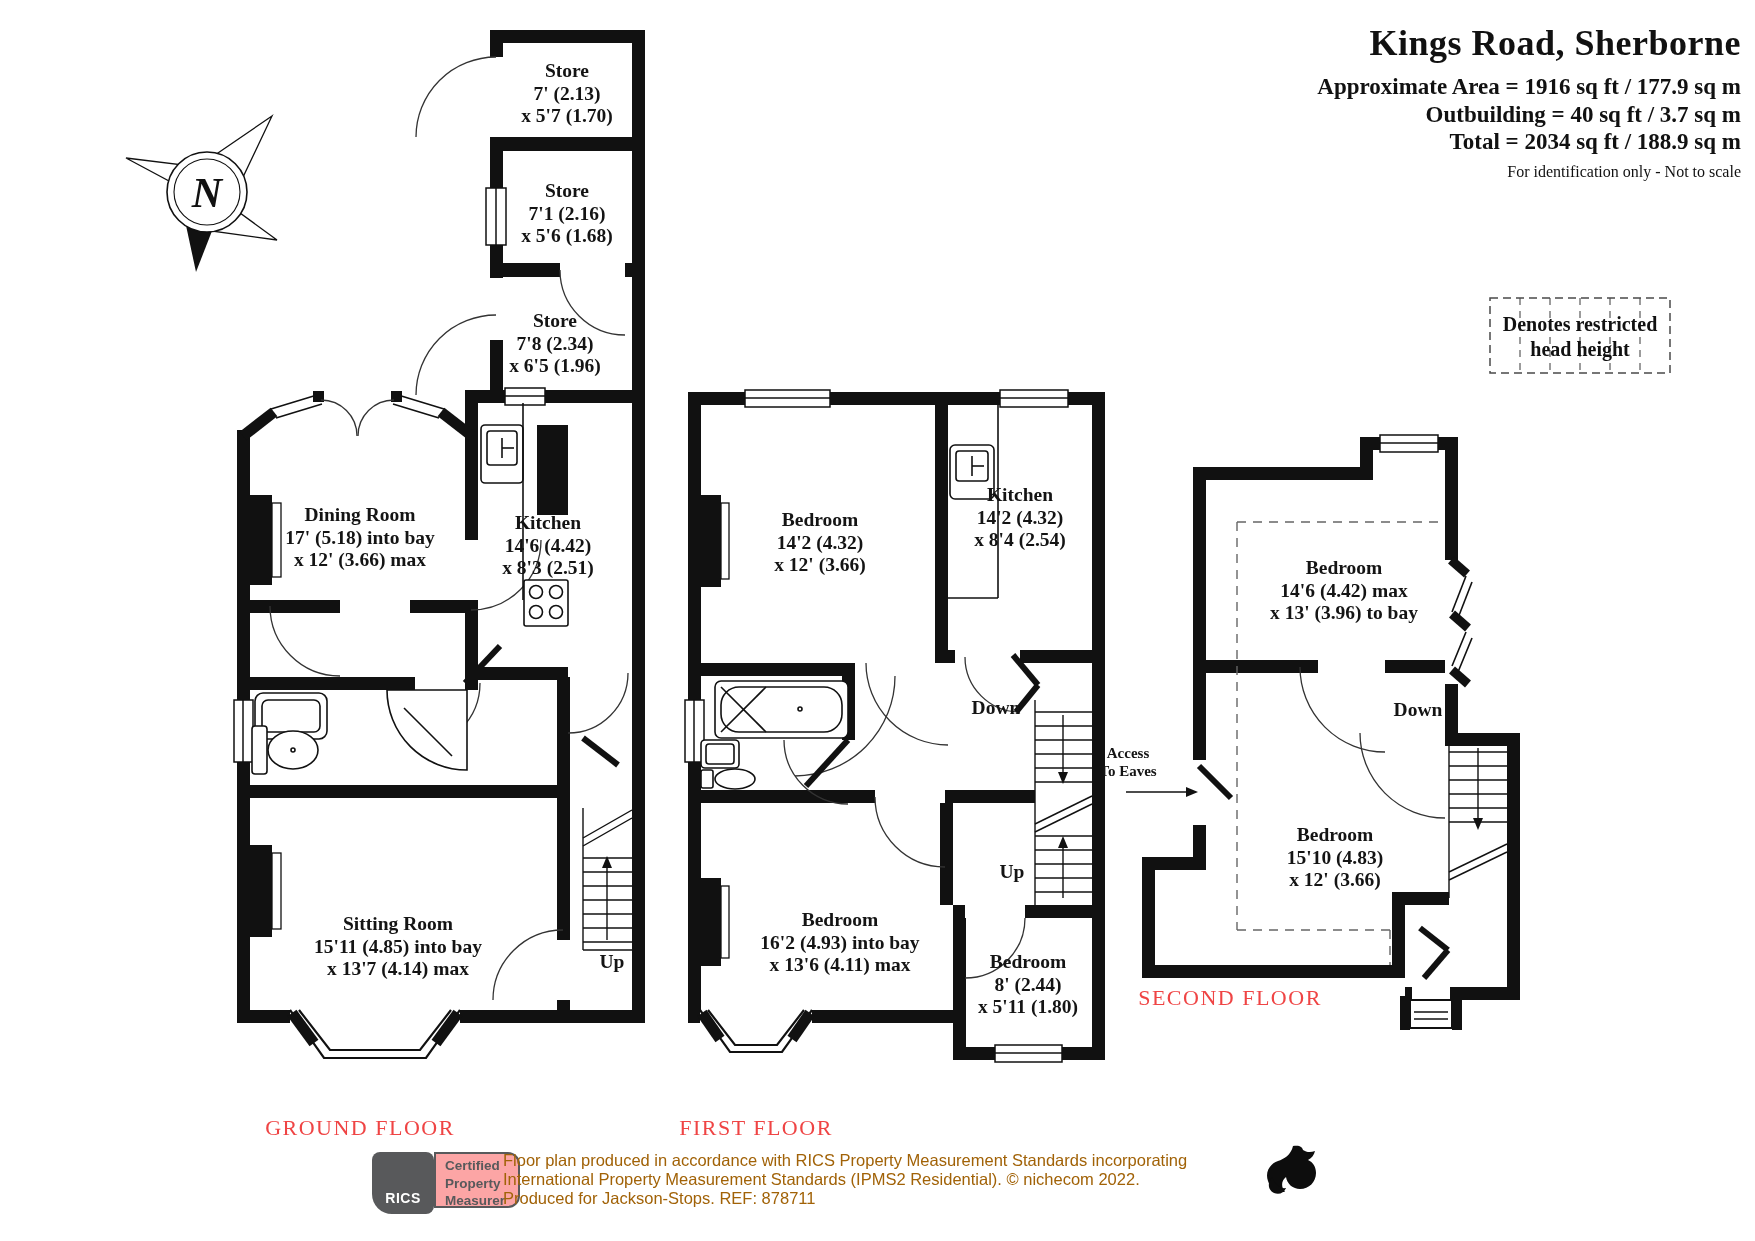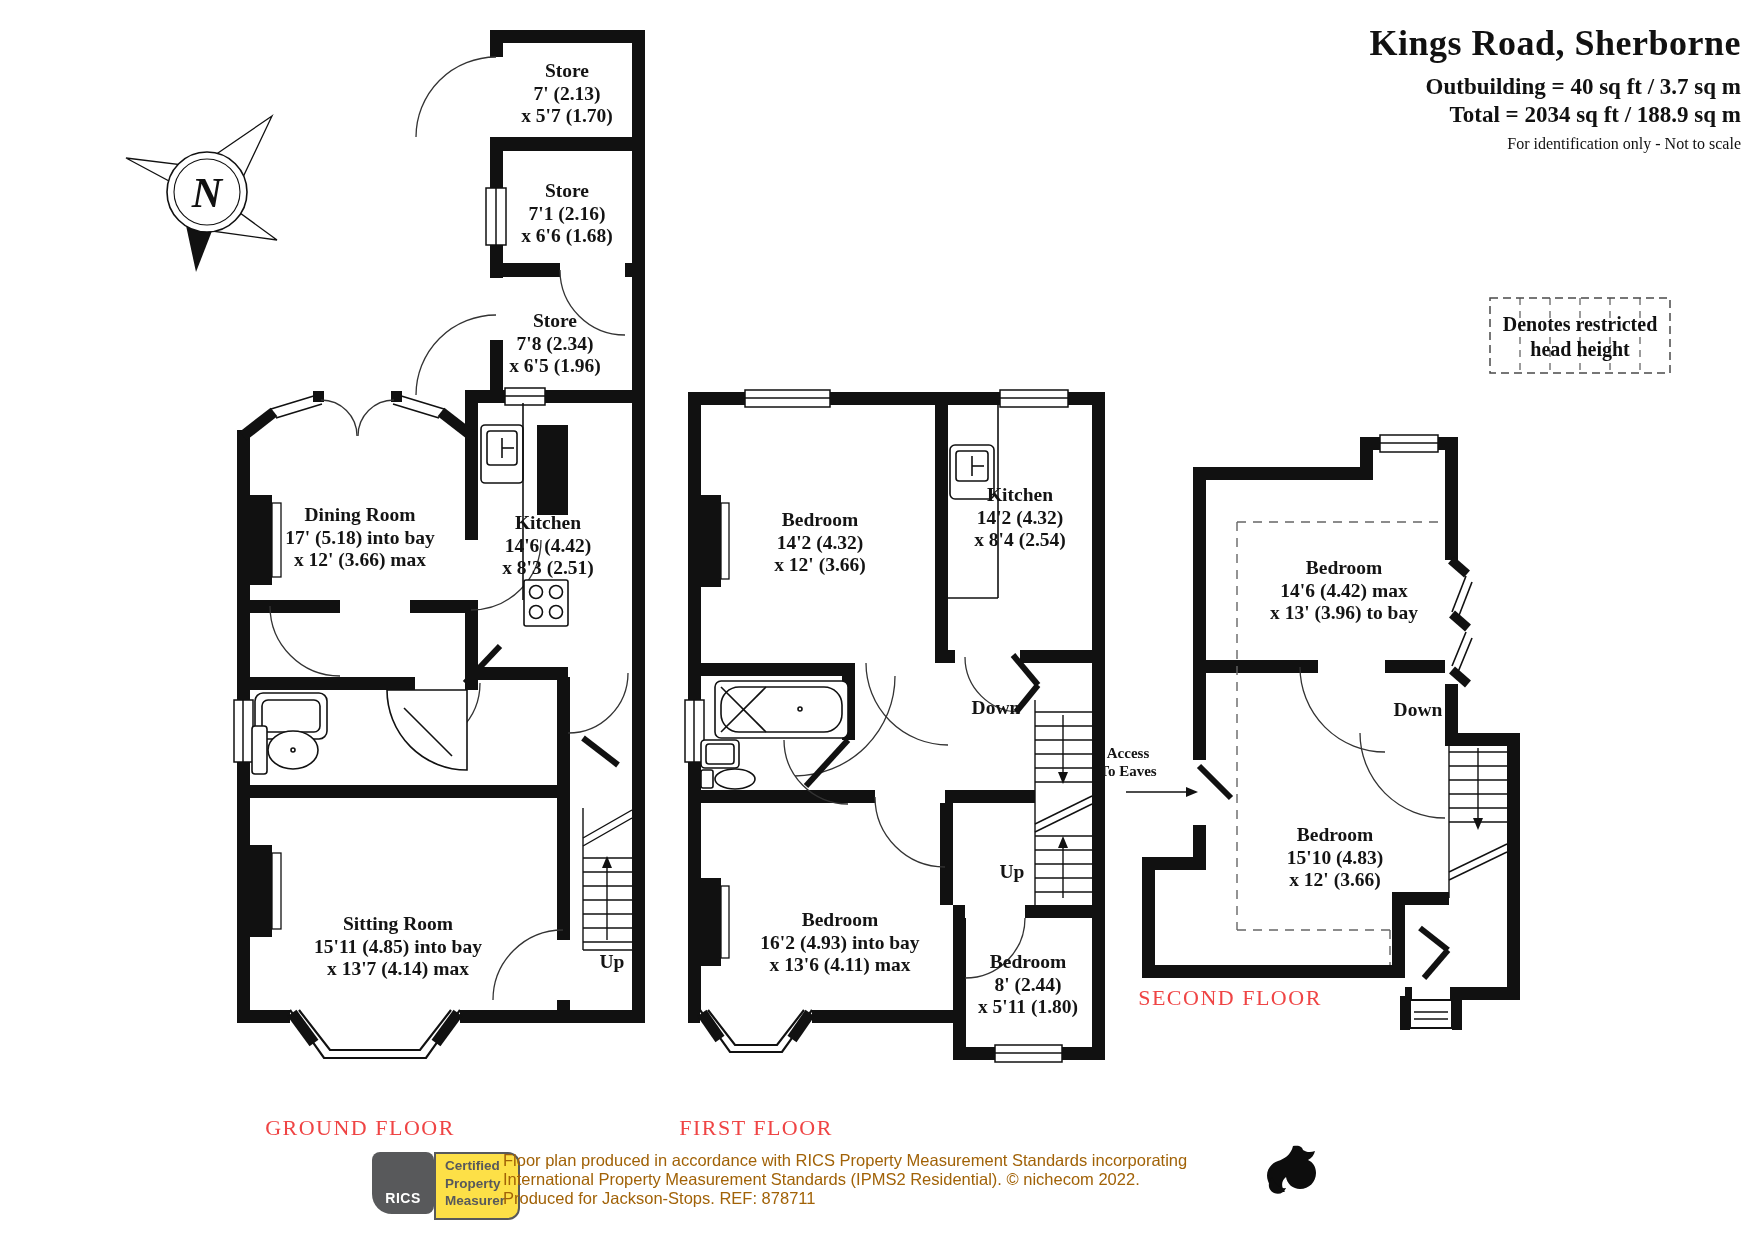--- a/index.html
+++ b/index.html
@@ -20,21 +20,21 @@
       font-weight:bold;line-height:18px;white-space:nowrap;color:#141414;}
   .fl{position:absolute;transform:translateX(-50%);font-size:22px;letter-spacing:1.5px;
       white-space:nowrap;color:#ef4444;}
   .legend-text{position:absolute;left:1580px;top:312px;transform:translateX(-50%);
       text-align:center;font-size:20px;font-weight:bold;line-height:25px;white-space:nowrap;}
   
   .rics-gray{position:absolute;left:372px;top:1152px;width:62px;height:62px;background:#58595b;
       border-radius:8px 8px 8px 20px;}
   .rics-word{position:absolute;left:372px;top:1190px;width:62px;text-align:center;color:#fff;
       font-family:"Liberation Sans",sans-serif;font-weight:bold;font-size:14px;letter-spacing:.5px;}
-  .rics-white{position:absolute;left:434px;top:1152px;width:86px;height:68px;background:#fde047;
+  .rics-white{position:absolute;left:434px;top:1152px;width:86px;height:56px;background:#fca5a5;
       border:2.2px solid #58595b;border-radius:0 12px 12px 0;box-sizing:border-box;padding:3px 0 0 9px;}
   .rics-white div{color:#58595b;font-family:"Liberation Sans",sans-serif;font-weight:bold;
       font-size:13.5px;line-height:17.5px;}
   .disc{position:absolute;left:503px;top:1151px;font-family:Liberation Sans, sans-serif;
       font-size:16.5px;line-height:19px;color:#a16207;}
   .brand{position:absolute;left:1290px;top:1256px;transform:translateX(-50%);
       font-family:"Liberation Sans",sans-serif;font-weight:bold;font-size:16px;
       letter-spacing:2.5px;color:#737373;white-space:nowrap;}
 </style>
 </head>
@@ -397,39 +397,40 @@
     <path d="M 401,1176 a 4.5 4.5 0 1 1 6,-4"></path>
   </g>
   <g fill="#0d0d0d">
     <path d="M 1293,1146 c -2,9 -9,13 -15,15 c -9,3 -13,12 -10,20 c 2,7 9,11 17,11 c -4,-5 -4,-11 1,-15 c 1,7 7,12 14,12 c 9,0 16,-7 16,-16 c 0,-6 -3,-11 -8,-13 c 4,-2 6,-5 7,-9 c -5,2 -9,1 -12,-1 c -1,-3 -3,-5 -10,-4 z"></path>
     <path d="M 1272,1177 c -5,6 -4,13 2,16 c 5,2 10,0 12,-5 c -6,1 -11,-4 -14,-11 z"></path>
   </g>
 </svg>
 
   <div class="hdr">
     <div class="h-title">Kings Road, Sherborne</div>
+    <div class="h-line">Approximate Area = 1916 sq ft / 177.9 sq m</div>
     <div class="h-line">Outbuilding = 40 sq ft / 3.7 sq m</div>
     <div class="h-line">Total = 2034 sq ft / 188.9 sq m</div>
     <div class="h-note">For identification only - Not to scale</div>
   </div>
 
   <div class="legend-text">
     <div>Denotes restricted</div>
     <div>head height</div>
   </div>
 
   <div class="rl" style="left:567px;top:60px">
     <div>Store</div>
     <div>7' (2.13)</div>
     <div>x 5'7 (1.70)</div>
   </div>
   <div class="rl" style="left:567px;top:180px">
     <div>Store</div>
     <div>7'1 (2.16)</div>
-    <div>x 6'6 (1.68)</div>
+    <div>x 5'6 (1.68)</div>
   </div>
   <div class="rl" style="left:555px;top:310px">
     <div>Store</div>
     <div>7'8 (2.34)</div>
     <div>x 6'5 (1.96)</div>
   </div>
   <div class="rl" style="left:360px;top:504px">
     <div>Dining Room</div>
     <div>17' (5.18) into bay</div>
     <div>x 12' (3.66) max</div>

